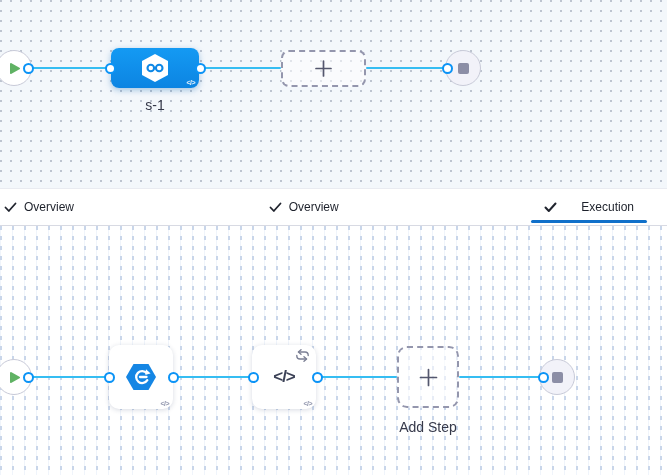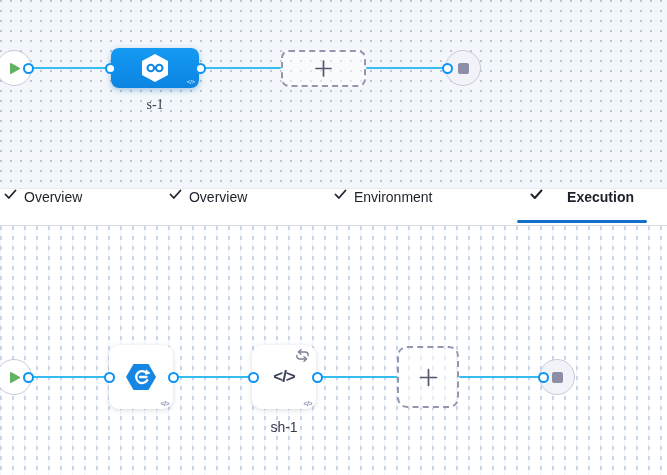--- a/index.html
+++ b/index.html
@@ -5,21 +5,20 @@
   * { box-sizing: border-box; margin: 0; padding: 0; }
   body { font-family: "Liberation Sans", "DejaVu Sans", sans-serif; background:#fff; }
   .app { position:relative; width:667px; height:475px; overflow:hidden; background:#fff; }
 
   
   .canvas-top {
     position:relative; width:667px; height:188px;
     background-color:#f3f7fb;
     background-image: radial-gradient(circle 0.9px at 1px 1px, #bdc4d0 99%, transparent);
     background-size: 10px 10px;
-    font-family: Liberation Serif, serif;
   }
   
   .canvas-bottom {
     position:relative; width:667px; height:249px;
     background-color:#ffffff;
     background-image:
       radial-gradient(1px 2px at 1px 2px, #c9d6ea 98%, transparent),
       linear-gradient(to right, rgba(216,228,245,.38) 1px, transparent 1px);
     background-size: 12px 10px, 12px 100%;
   }
@@ -75,24 +74,24 @@
   .loop-badge { position:absolute; top:4px; right:5px; }
 
   
   .tabbar {
     width:667px; height:38px; background:#fff;
     border-top:1px solid #e9ebf1; border-bottom:1px solid #d8dae3;
     display:flex; align-items:center; justify-content:space-between;
     padding:0 20px 0 2px;
   }
   .tab {
-    position:relative; height:100%; display:flex; align-items:flex-start; gap:7px;
-    font-size:14px; color:#1d212b; cursor:pointer; padding:0 2px;
-  }
-  .tab.active { font-weight:bold; padding:0 13px;gap:24px; }
+    position:relative; height:100%; display:flex; align-items:center; gap:7px;
+    font-size:12px; color:#1d212b; cursor:pointer; padding:0 2px;
+  }
+  .tab.active { font-weight:normal; padding:0 13px;gap:24px; }
   .tab.active::after {
     content:""; position:absolute; left:0; right:0; bottom:2px; height:3px;
     background:#1070ca; border-radius:2px;
   }
 </style>
 </head>
 <body>
 
 <div class="app">
 
@@ -139,26 +138,20 @@
           <path d="M1.5 5.5 L4.8 9 L11.5 1.5" fill="none" stroke="#20242e" stroke-width="1.8" stroke-linecap="round" stroke-linejoin="round"></path>
         </svg>
       <span>Overview</span>
     </div>
     <div class="tab">
       <svg width="13" height="11" viewBox="0 0 13 11">
           <path d="M1.5 5.5 L4.8 9 L11.5 1.5" fill="none" stroke="#20242e" stroke-width="1.8" stroke-linecap="round" stroke-linejoin="round"></path>
         </svg>
       <span>Overview</span>
     </div>
-    <div class="tab">
-      <svg width="13" height="11" viewBox="0 0 13 11">
-          <path d="M1.5 5.5 L4.8 9 L11.5 1.5" fill="none" stroke="#20242e" stroke-width="1.8" stroke-linecap="round" stroke-linejoin="round"></path>
-        </svg>
-      <span>Environment</span>
-    </div>
     <div class="tab active">
       <svg width="13" height="11" viewBox="0 0 13 11">
           <path d="M1.5 5.5 L4.8 9 L11.5 1.5" fill="none" stroke="#20242e" stroke-width="2" stroke-linecap="round" stroke-linejoin="round"></path>
         </svg>
       <span>Execution</span>
     </div>
   </div>
 
   <div class="canvas-bottom">
     <div class="edge" style="left:28px;top:149.75px;width:81px;"></div>
@@ -185,27 +178,27 @@
     <div class="card" style="left:252px;top:119px;">
       <svg class="loop-badge" width="17" height="13" viewBox="0 0 17 13">
         <path d="M4.8 3 H11 a3.2 3.2 0 0 1 3.2 3.2 V6.6" fill="none" stroke="#7c8095" stroke-width="1.4" stroke-linecap="round"></path>
         <path d="M7 0.8 L4.4 3 L7 5.2" fill="none" stroke="#7c8095" stroke-width="1.4" stroke-linecap="round" stroke-linejoin="round"></path>
         <path d="M12.2 10 H6 a3.2 3.2 0 0 1 -3.2 -3.2 V6.4" fill="none" stroke="#7c8095" stroke-width="1.4" stroke-linecap="round"></path>
         <path d="M10 7.8 L12.6 10 L10 12.2" fill="none" stroke="#7c8095" stroke-width="1.4" stroke-linecap="round" stroke-linejoin="round"></path>
       </svg>
       <span class="shell-glyph">&lt;/&gt;</span>
       <span class="code-badge">&lt;/&gt;</span>
     </div>
-    <div class="node-label" style="left:234px;top:193px;width:100px;">sh-1</div>
 
     <div class="add-box" style="left:397px;top:120px;width:62px;height:62px;border-radius:10px;">
       <svg width="21" height="21" viewBox="0 0 21 21">
         <path d="M10.5 2.5 V18.5 M2.5 10.5 H18.5" stroke="#54576e" stroke-width="1.7" stroke-linecap="round"></path>
       </svg>
     </div>
+    <div class="node-label" style="left:378px;top:193px;width:100px;">Add Step</div>
 
     <div class="terminal-node end" style="left:539px;top:133px;">
       <div class="stop-square"></div>
     </div>
 
     <div class="ring" style="left:22.5px;top:145.5px;"></div>
     <div class="ring" style="left:103.5px;top:145.5px;"></div>
     <div class="ring" style="left:167.5px;top:145.5px;"></div>
     <div class="ring" style="left:247.5px;top:145.5px;"></div>
     <div class="ring" style="left:311.5px;top:145.5px;"></div>

